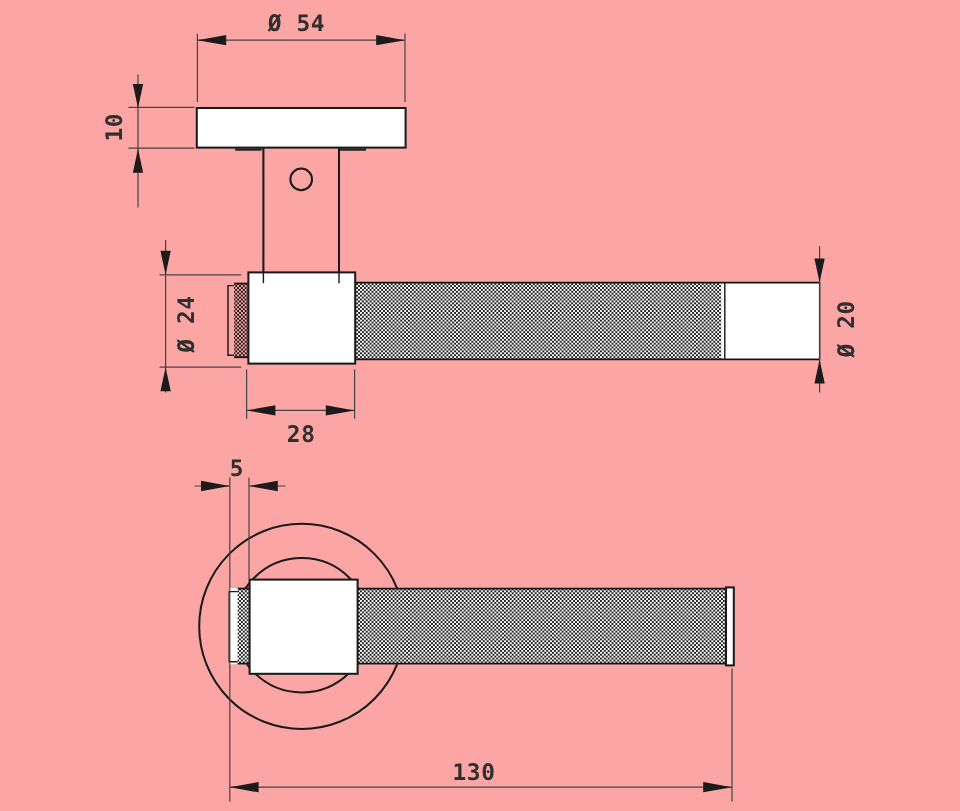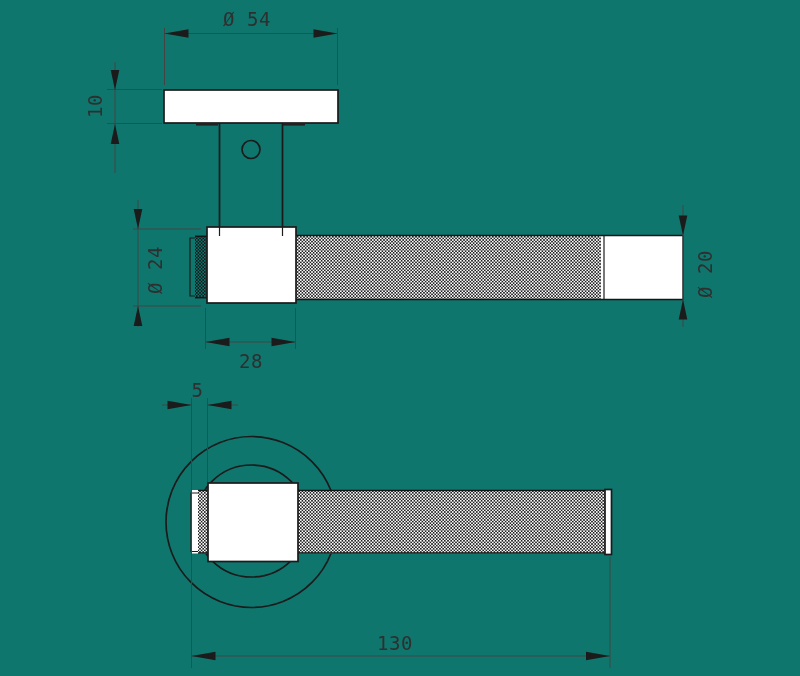--- a/index.html
+++ b/index.html
@@ -4,21 +4,21 @@
 <style>
   html, body {
     margin: 0;
     padding: 0;
     background: #ffffff;
     width: 800px;
     height: 676px;
     overflow: hidden;
     font-family: "DejaVu Sans Mono", monospace;
   }
-  .stage { width: 800px; height: 676px; position: relative; background: #0f766e; }
+  .stage { width: 800px; height: 676px; position: relative; background: #fca5a5; font-weight: bold; }
   svg { display: block; }
   .obj   { stroke: #1b1b1b; stroke-width: 1.7; fill: none; }
   .objw  { stroke: #1b1b1b; stroke-width: 1.7; fill: #ffffff; }
   .thin  { stroke: #1b1b1b; stroke-width: 1.2; fill: none; }
   .edge  { stroke: #151515; stroke-width: 1.5; fill: none; }
   .accent{ stroke: #222222; stroke-width: 2;   fill: none; }
   .dim   { stroke: #444444; stroke-width: 1;   fill: none; }
   .arrow { fill: #1b1b1b; stroke: none; }
   .mask  { fill: #ffffff; stroke: none; }
   text.dimtxt {

